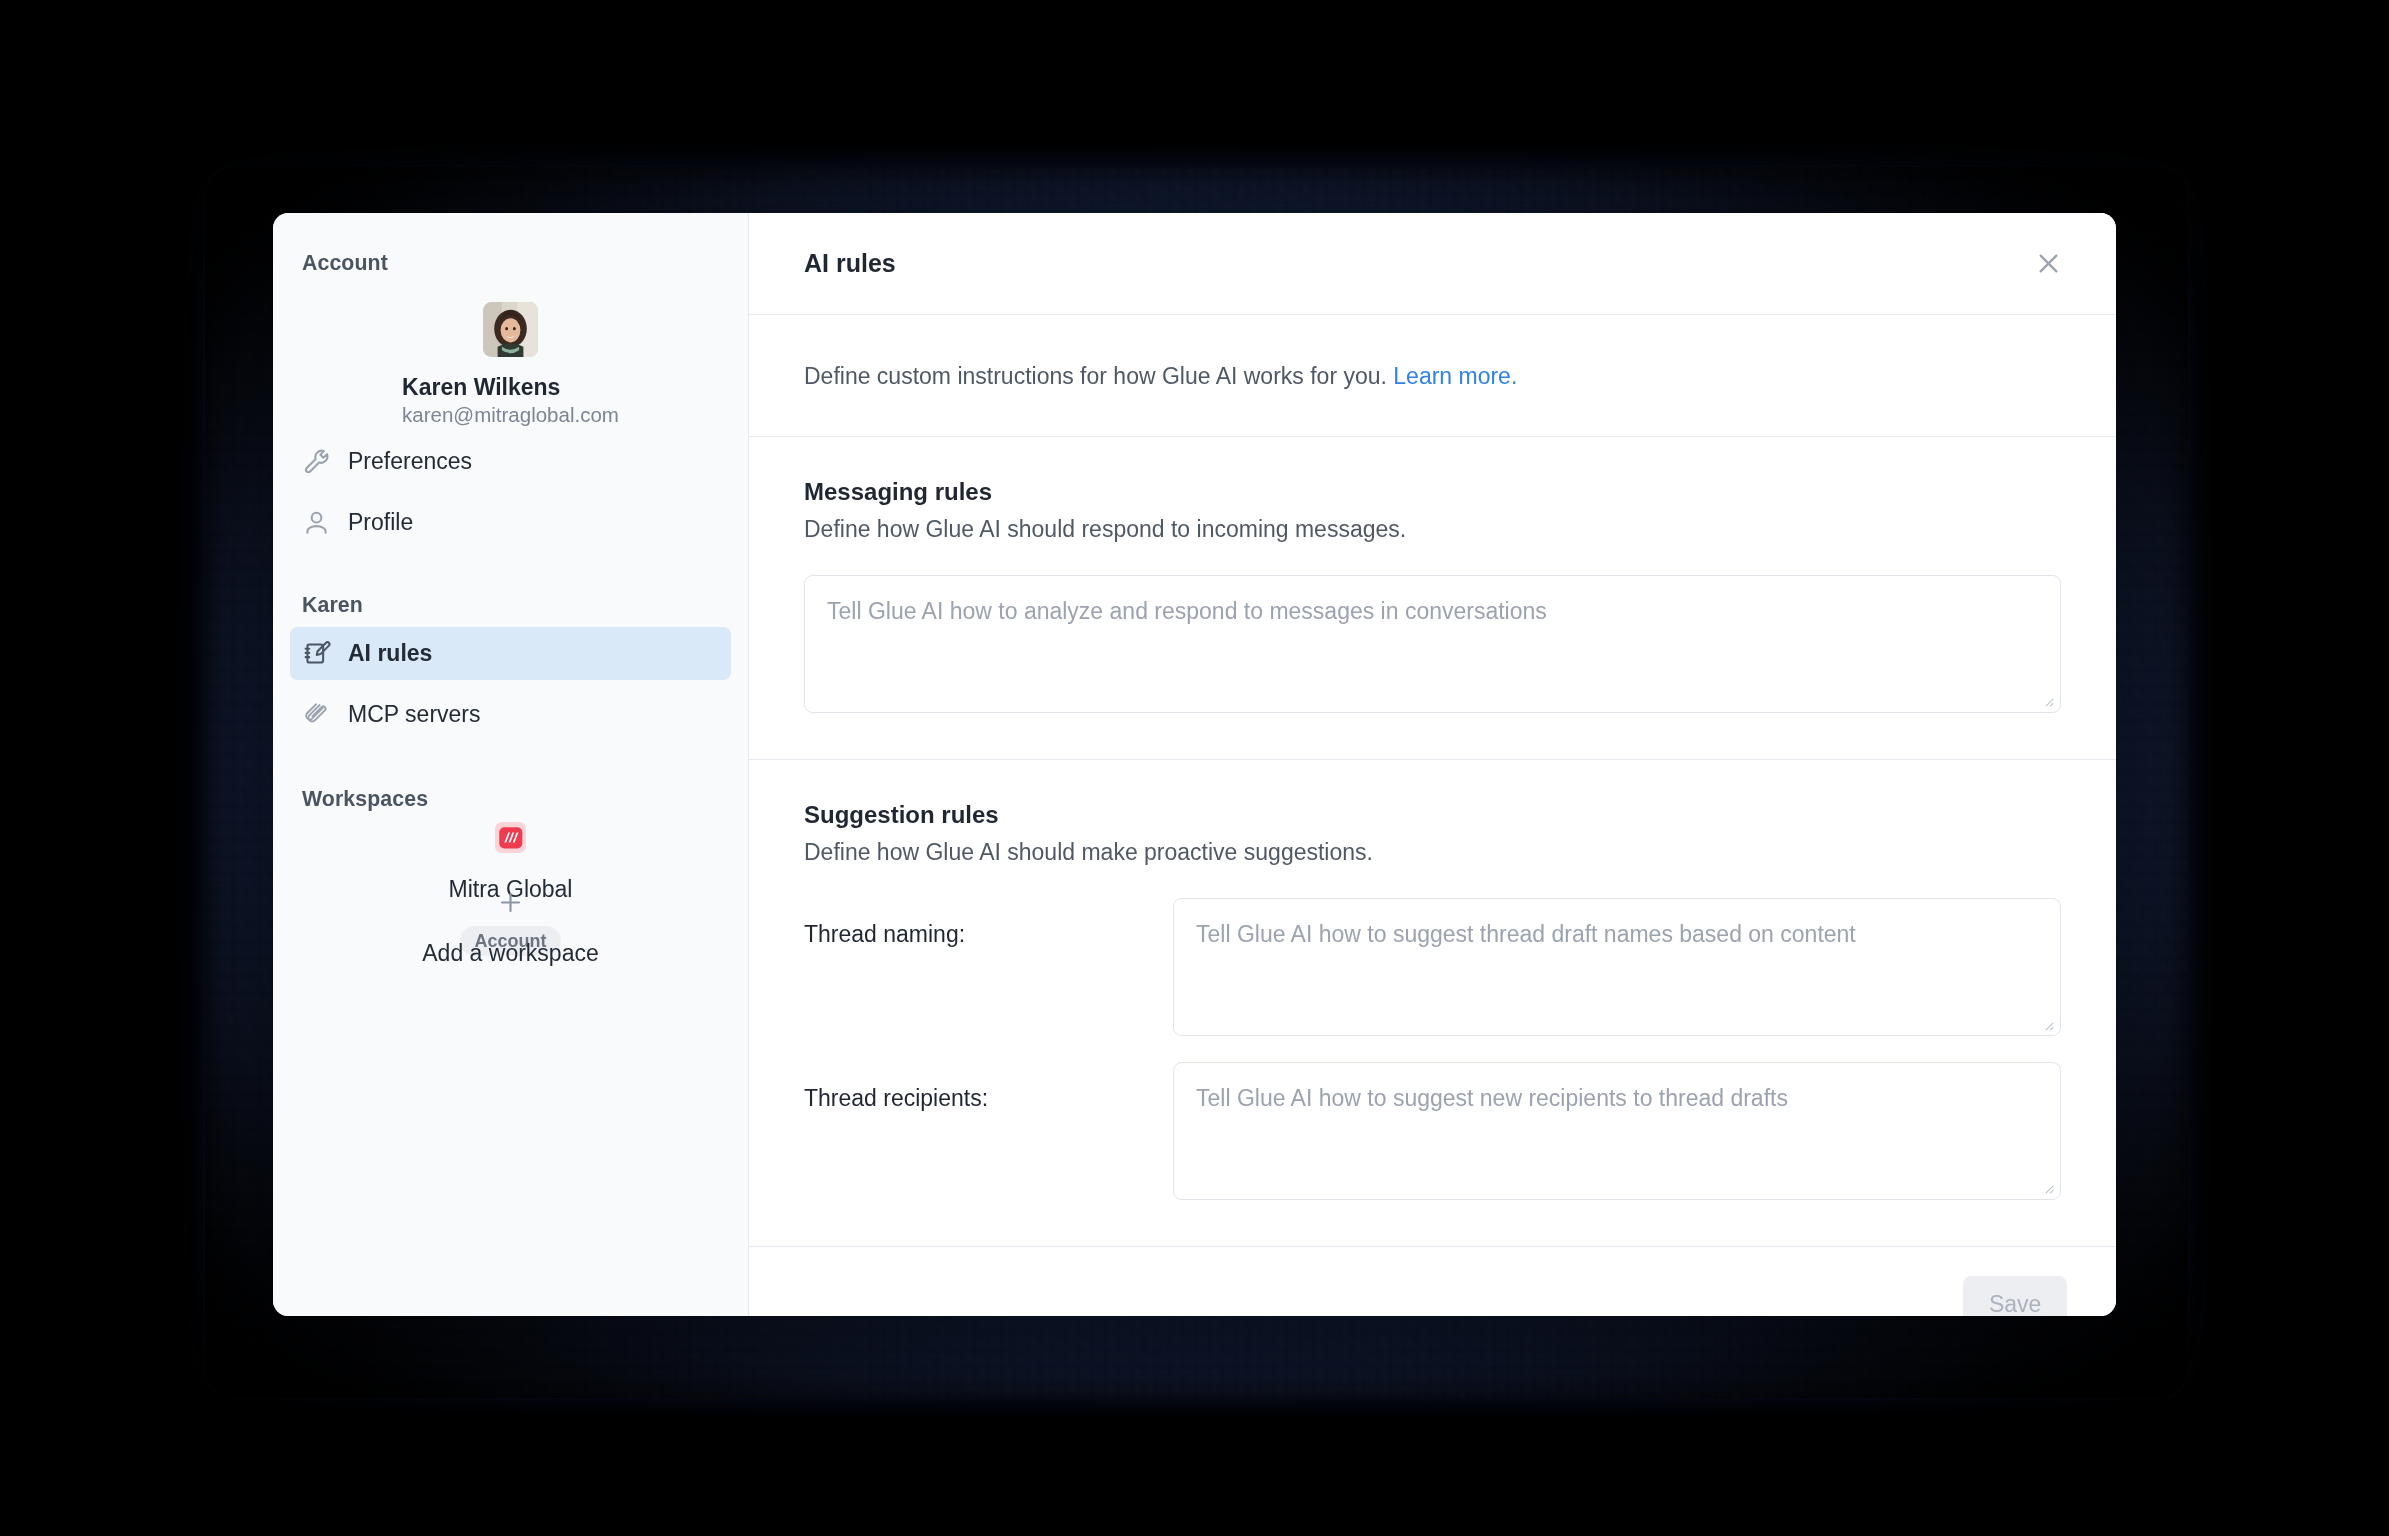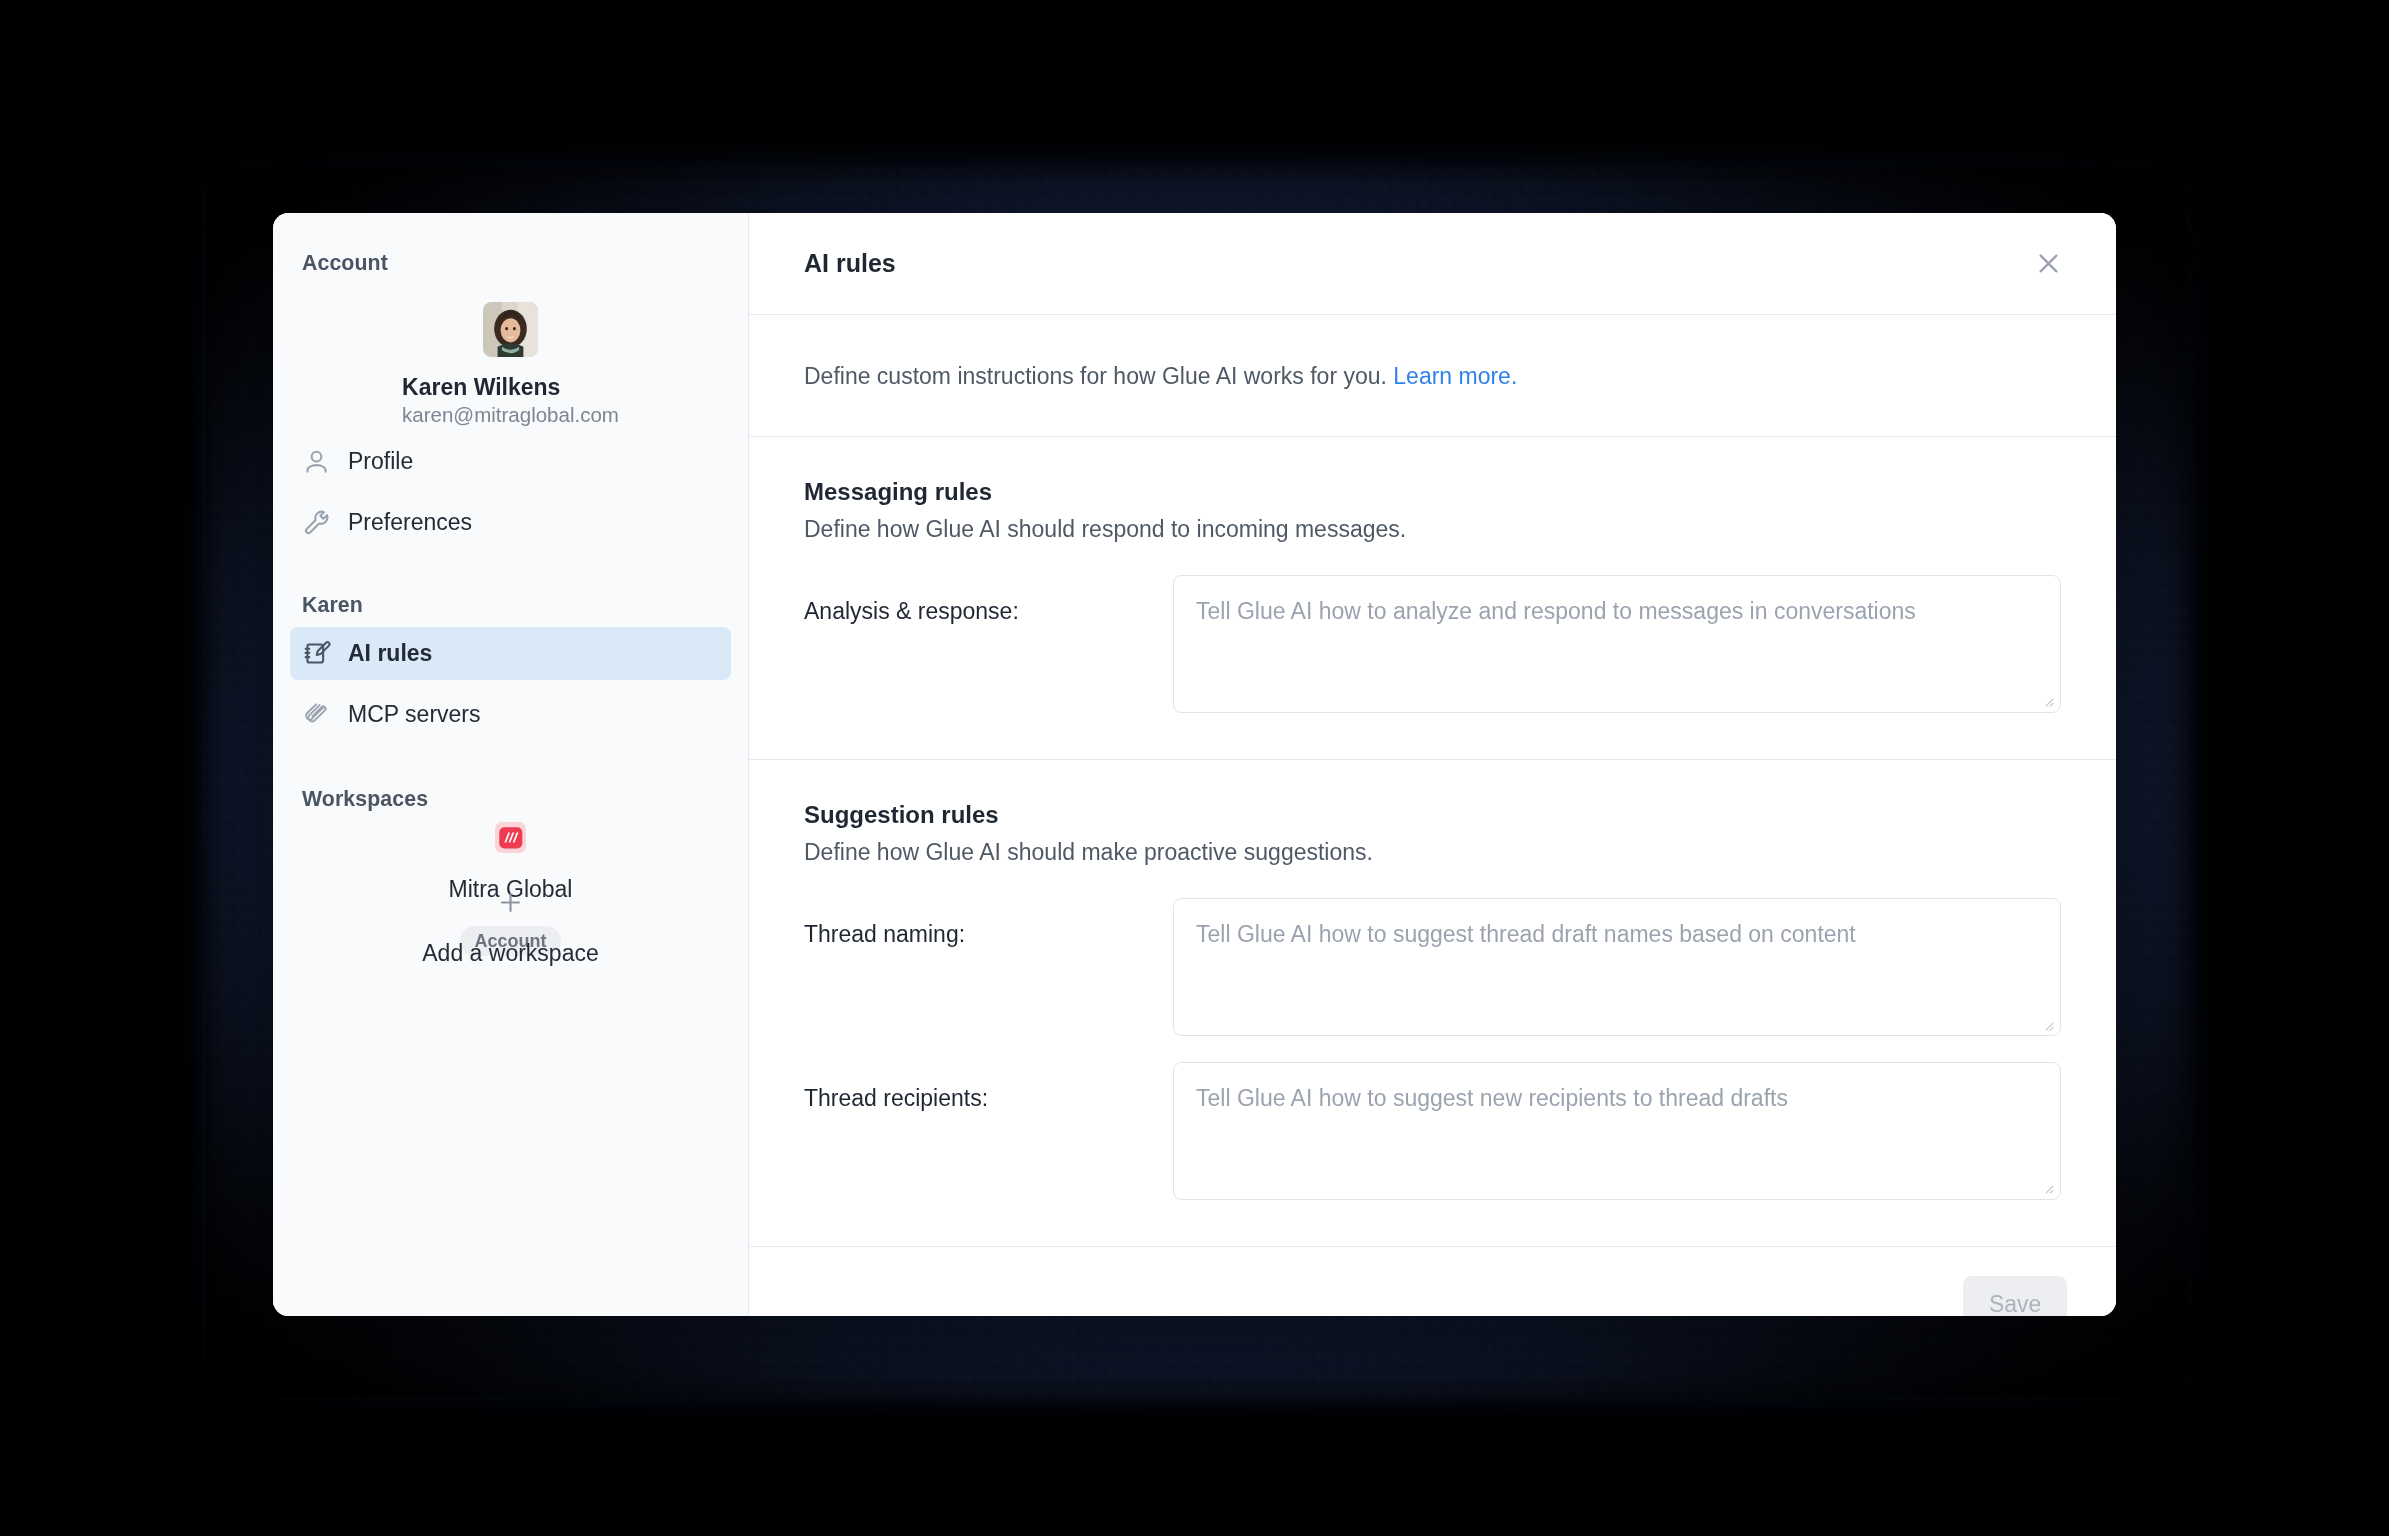--- a/index.html
+++ b/index.html
@@ -331,31 +331,31 @@
           </svg>
         </div>
         <div class="user-meta">
           <div class="user-name">Karen Wilkens</div>
           <div class="user-email">karen@mitraglobal.com</div>
         </div>
       </div>
 
       <div class="nav-item">
         <svg class="nav-icon" viewBox="0 0 24 24" fill="none" stroke="currentColor" stroke-width="1.7" stroke-linecap="round" stroke-linejoin="round">
+          <path d="M18.2 3.4a5.3 5.3 0 0 0-6.9 6.6L3.7 17.6a2 2 0 0 0 2.8 2.8l7.6-7.6a5.3 5.3 0 0 0 6.6-6.9l-3 3-2.5-2.5 3-3z"></path>
+        </svg>
+        <span class="nav-label">Preferences</span>
+      </div>
+
+      <div class="nav-item">
+        <svg class="nav-icon" viewBox="0 0 24 24" fill="none" stroke="currentColor" stroke-width="1.7" stroke-linecap="round" stroke-linejoin="round">
           <circle cx="12" cy="8" r="4"></circle>
           <path d="M4.5 20.5v-1.2c0-2.6 3.4-4.3 7.5-4.3s7.5 1.7 7.5 4.3v1.2"></path>
         </svg>
         <span class="nav-label">Profile</span>
-      </div>
-
-      <div class="nav-item">
-        <svg class="nav-icon" viewBox="0 0 24 24" fill="none" stroke="currentColor" stroke-width="1.7" stroke-linecap="round" stroke-linejoin="round">
-          <path d="M18.2 3.4a5.3 5.3 0 0 0-6.9 6.6L3.7 17.6a2 2 0 0 0 2.8 2.8l7.6-7.6a5.3 5.3 0 0 0 6.6-6.9l-3 3-2.5-2.5 3-3z"></path>
-        </svg>
-        <span class="nav-label">Preferences</span>
       </div>
 
       <div class="section-label labs">Karen</div>
 
       <div class="nav-item active">
         <svg class="nav-icon" viewBox="0 0 24 24" fill="none" stroke="currentColor" stroke-width="1.7" stroke-linecap="round" stroke-linejoin="round">
           <path d="M6 4.5h9.5a2 2 0 0 1 2 2v11a2 2 0 0 1-2 2H6a1.5 1.5 0 0 1-1.5-1.5V6a1.5 1.5 0 0 1 1.5-1.5z"></path>
           <path d="M3 8h3M3 11.5h3M3 15h3"></path>
           <path d="M19.9 3.1a1.7 1.7 0 0 1 2.4 2.4l-7 7-3.1.7.7-3.1 7-7z" fill="none"></path>
         </svg>
@@ -411,21 +411,20 @@
       <div class="intro">
         <span>Define custom instructions for how Glue AI works for you.</span>
         <a href="#">Learn more.</a>
       </div>
 
       <div class="rules-section">
         <div class="rules-title">Messaging rules</div>
         <div class="rules-desc">Define how Glue AI should respond to incoming messages.</div>
 
         <div class="field-row">
-          <div class="field-label">Analysis &amp; response:</div>
           <div class="field-input">
             <textarea placeholder="Tell Glue AI how to analyze and respond to messages in conversations" style=""></textarea>
             <svg class="resize-grip" viewBox="0 0 16 16" fill="none" stroke="currentColor" stroke-width="1.2" stroke-linecap="round">
               <path d="M14 6L6 14M14 11l-3 3"></path>
             </svg>
           </div>
         </div>
       </div>
 
       <div class="rules-section">

